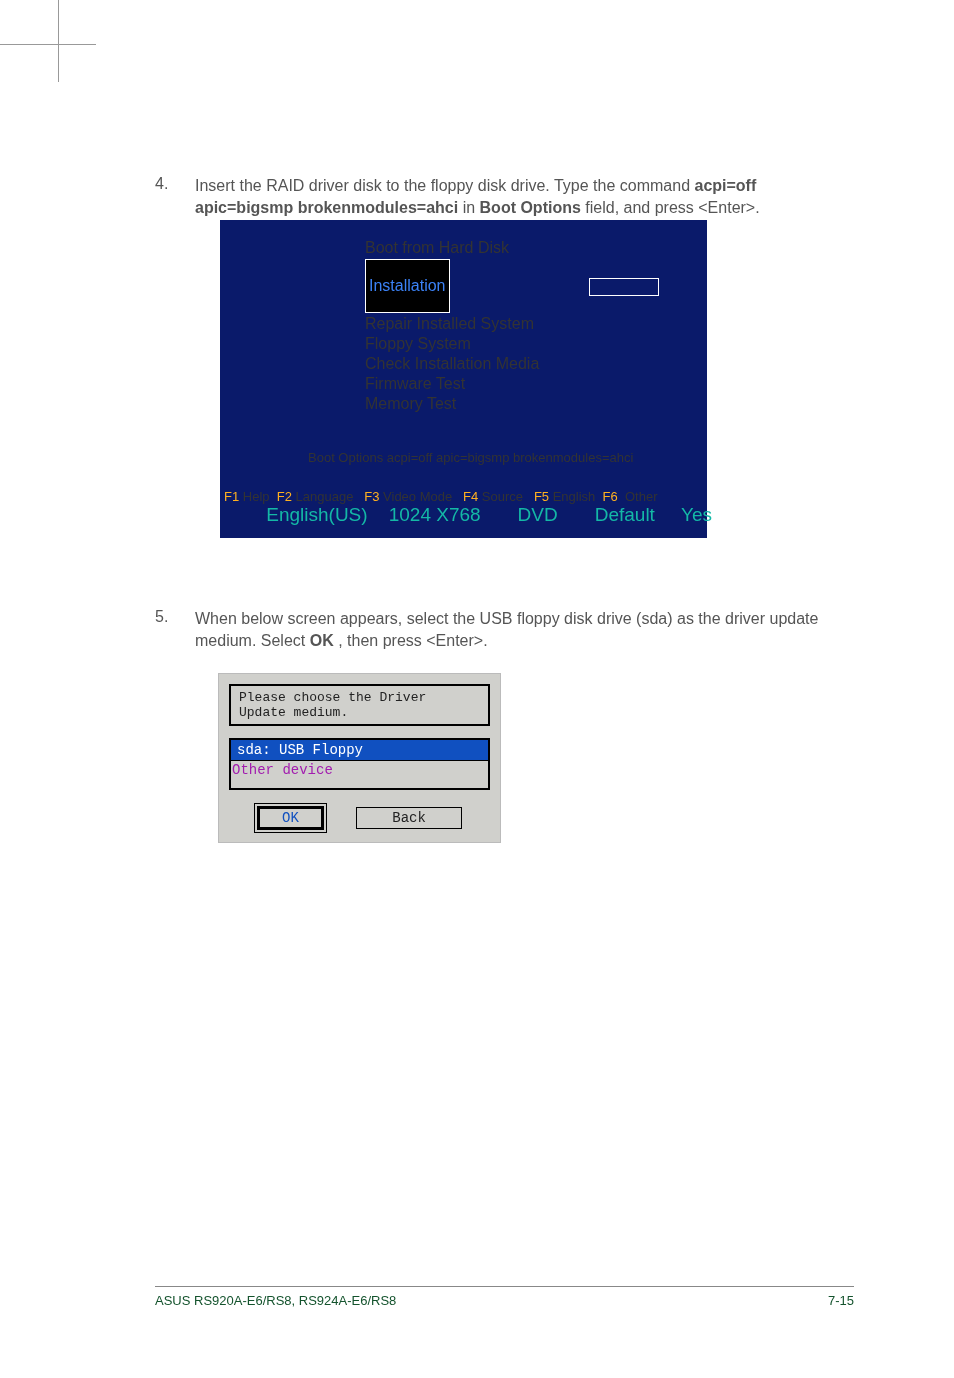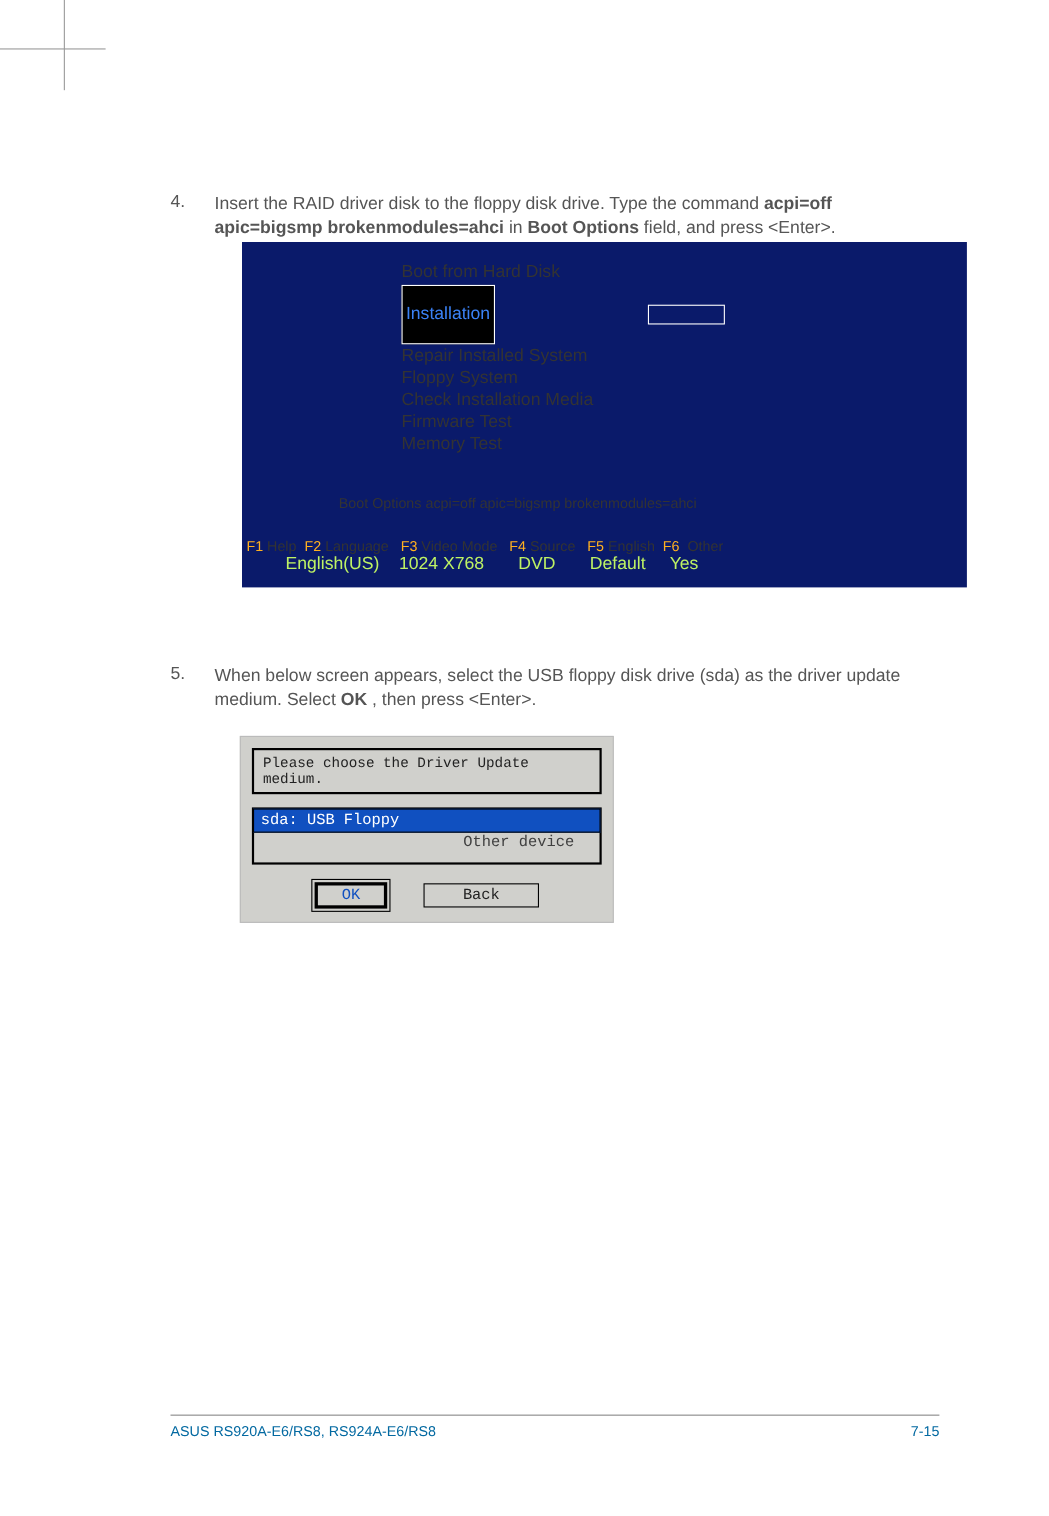--- a/index.html
+++ b/index.html
@@ -27,21 +27,21 @@
   .step-text {
     font-size: 16px;
     line-height: 1.4;
     color: #555;
   }
   .step-text b { font-weight: bold; }
   .boot-menu-wrap {
     margin-left: 65px;
     margin-top: -20px;
     background: #0a1a6a;
-    width: 659px;
+    width: 487px;
     padding-top: 18px;
     padding-bottom: 12px;
   }
   .menu-items {
     margin-left: 145px;
   }
   .menu-item {
     padding: 1px 0;
     white-space: pre;
   }
@@ -59,39 +59,39 @@
     font-size: 13px;
   }
   .boot-gap2 { height: 24px; }
   .fn-bar {
     font-size: 13px;
     margin-left: 4px;
     white-space: pre;
   }
   .fn-k { color: #ffb020; }
   .fn-sub {
-    font-size: 16px;
+    font-size: 19px;
     margin-left: 4px;
     white-space: pre;
-    color: #bef264;
+    color: #14b8a6;
   }
   .fn-sub .cfe { color: #cfe0ff; }
   .sel-edge {
     display: inline-block;
     width: 70px;
     height: 18px;
     background: #0a1a6a;
     border: 1px solid #fff;
     vertical-align: middle;
     margin-left: 135px;
   }
   .step5-block { margin-top: 70px; }
   .dialog {
     margin: 20px 0 0 63px;
-    width: 340px;
+    width: 283px;
     background: #d0d0cc;
     border: 1px solid #bbb;
     padding: 10px 10px 12px 10px;
     font-family: 'Courier New', monospace;
     font-size: 14px;
   }
   .dlg-title-box {
     border: 2px solid #000;
     padding: 4px 8px;
     margin-bottom: 12px;
@@ -106,24 +106,23 @@
   }
   .dlg-opt-sel {
     background: #1050c0;
     color: #fff;
     padding: 2px 6px;
     border: 1px solid #000;
     margin: -1px;
     display: block;
   }
   .dlg-opt-nonsel {
-    padding: 2px 23px;
-    color: #404040;
+    padding: 2px 1px;
+    color: #a21caf;
     display: block;
-    text-align: right;
   }
   .dlg-btns {
     text-align: center;
   }
   .dlg-btn {
     display: inline-block;
     border: 1px solid #000;
     padding: 2px 35px;
     color: #222;
     background: #d0d0cc;
@@ -140,21 +139,21 @@
     outline-offset: 2px;
   }
   .footer {
     position: absolute;
     bottom: 70px;
     left: 155px;
     right: 100px;
     border-top: 1px solid #888;
     padding-top: 6px;
     font-size: 13px;
-    color: #0369a1;
+    color: #14532d;
     display: flex;
     justify-content: space-between;
   }
   .crop-line-v {
     position: absolute;
     top: 0;
     left: 58px;
     width: 1px;
     height: 82px;
     background: #999;

